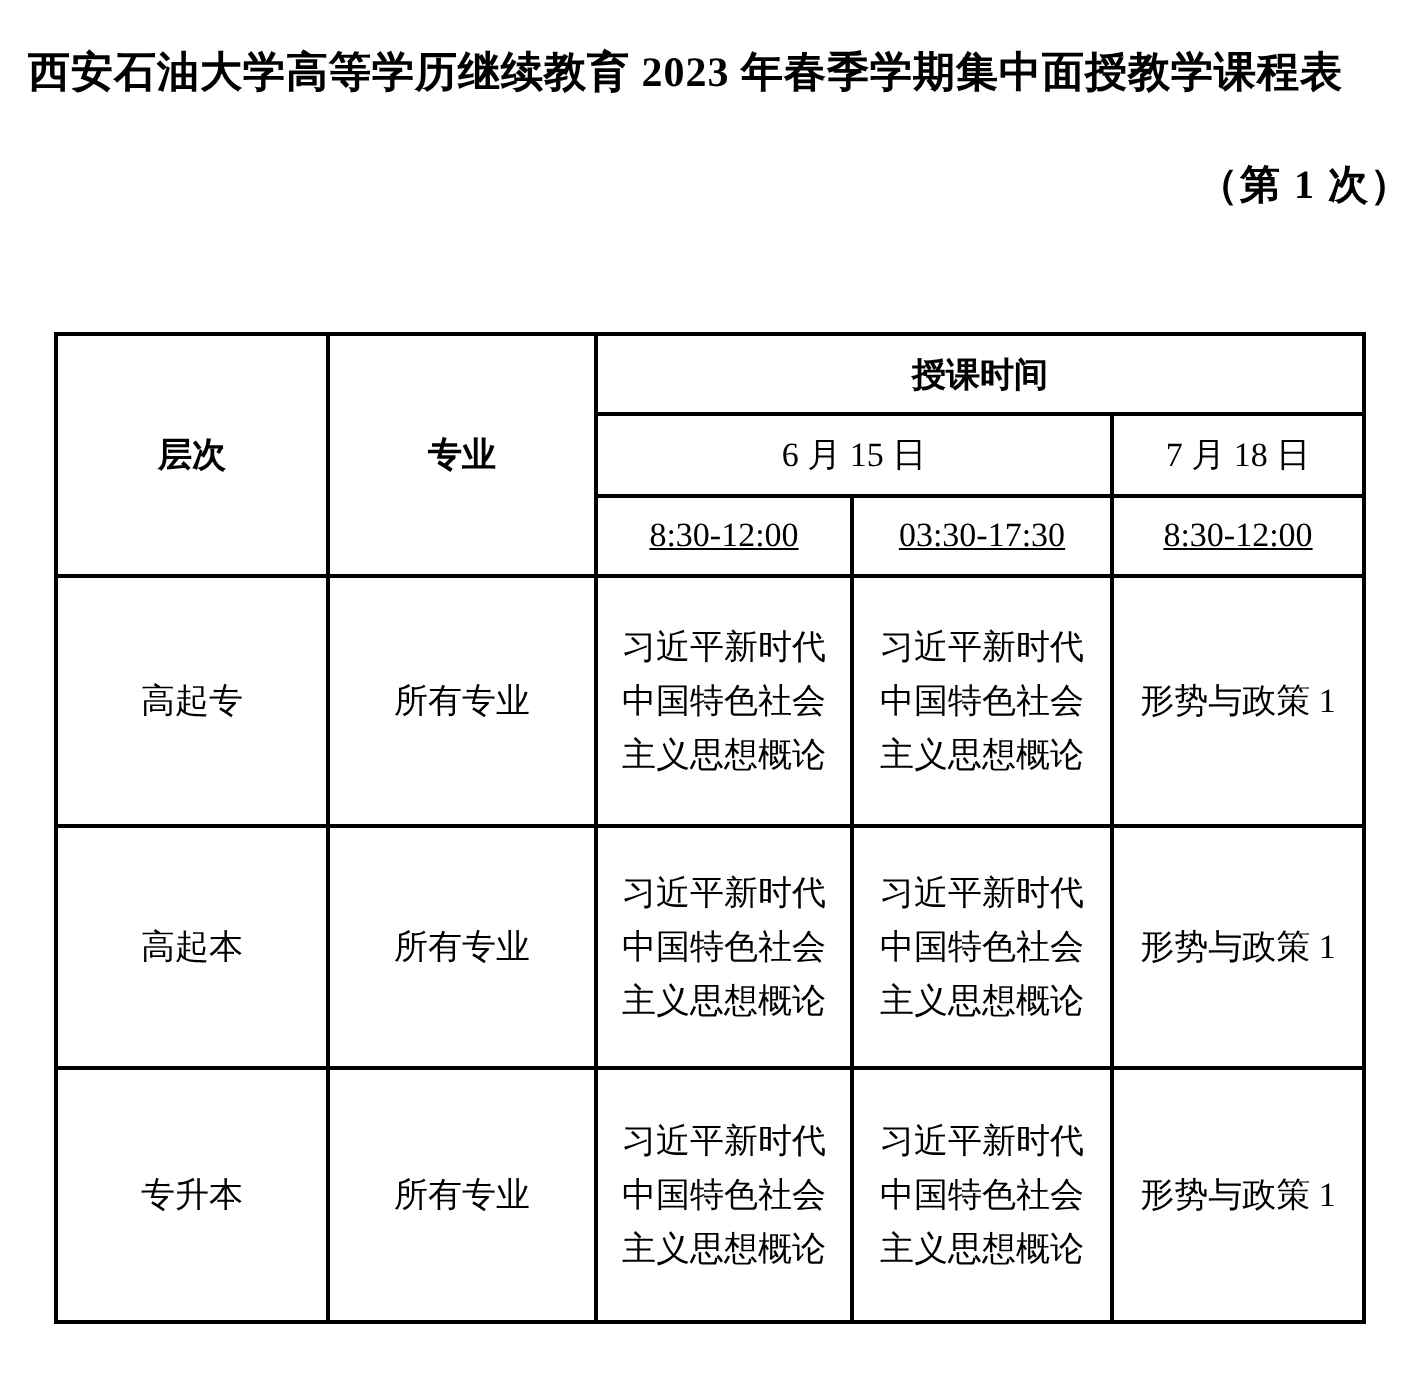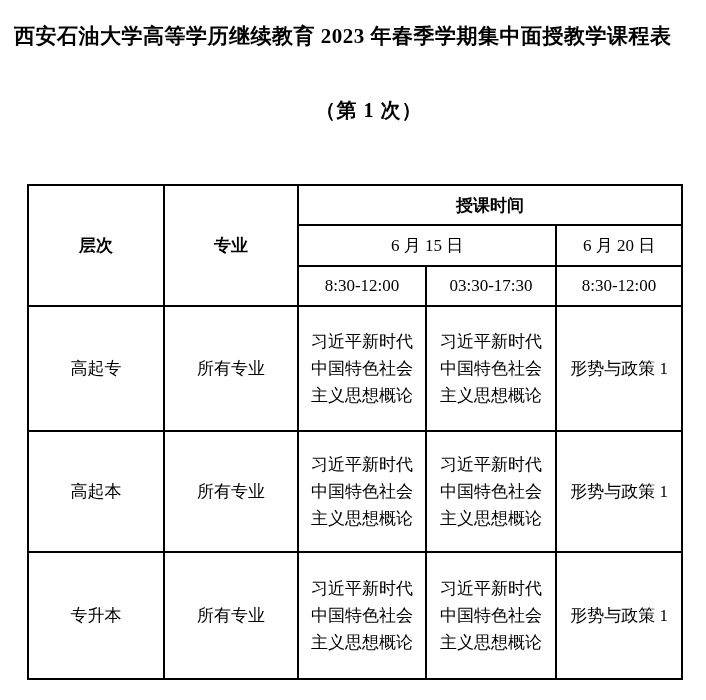--- a/index.html
+++ b/index.html
@@ -16,22 +16,22 @@
   }
   .doc-title {
     margin: 24px 14px 0 14px;
     text-align: left;
     font-size: 21px;
     font-weight: bold;
     letter-spacing: 0.5px;
     line-height: 1.2;
   }
   .doc-subtitle {
-    margin: 48px 0 0 0;
-    text-align: center;
+    margin: 30px 0 0 0;
+    text-align: right;
     font-size: 20px;
     font-weight: bold;
     letter-spacing: 1px;
     padding-left: 32px;
   }
   table.schedule {
     border-collapse: collapse;
     table-layout: fixed;
     width: 654px;
     margin: 60px 0 0 27px;
@@ -43,21 +43,21 @@
     padding: 0;
     font-size: 17px;
     font-weight: normal;
     overflow: hidden;
   }
   table.schedule td.hdr-bold {
     font-weight: bold;
   }
   tr.hdr-row-1 td { height: 38px; }
   tr.hdr-row-2 td { height: 39px; }
-  tr.hdr-row-3 td { height: 38px; }
+  tr.hdr-row-3 td { height: 38px; text-decoration: underline; }
   tr.body-row td { height: 121px; }
   tr.body-row-1 td { height: 123px; }
   tr.body-row-2 td { height: 119px; }
   tr.body-row-3 td { height: 125px; }
   td.course-cell {
     font-size: 16px;
     line-height: 1.6;
     white-space: pre-line;
   }
   td.level-cell, td.major-cell {
@@ -79,21 +79,21 @@
     <col style="width:126px">
   </colgroup>
   <tbody>
     <tr class="hdr-row-1">
       <td rowspan="3" class="hdr-bold">层次</td>
       <td rowspan="3" class="hdr-bold">专业</td>
       <td colspan="3" class="hdr-bold">授课时间</td>
     </tr>
     <tr class="hdr-row-2">
       <td colspan="2">6 月 15 日</td>
-      <td>6 月 20 日</td>
+      <td>7 月 18 日</td>
     </tr>
     <tr class="hdr-row-3">
       <td>8:30-12:00</td>
       <td>03:30-17:30</td>
       <td>8:30-12:00</td>
     </tr>
 
     <tr class="body-row body-row-1">
       <td class="level-cell">高起专</td>
       <td class="major-cell">所有专业</td>

